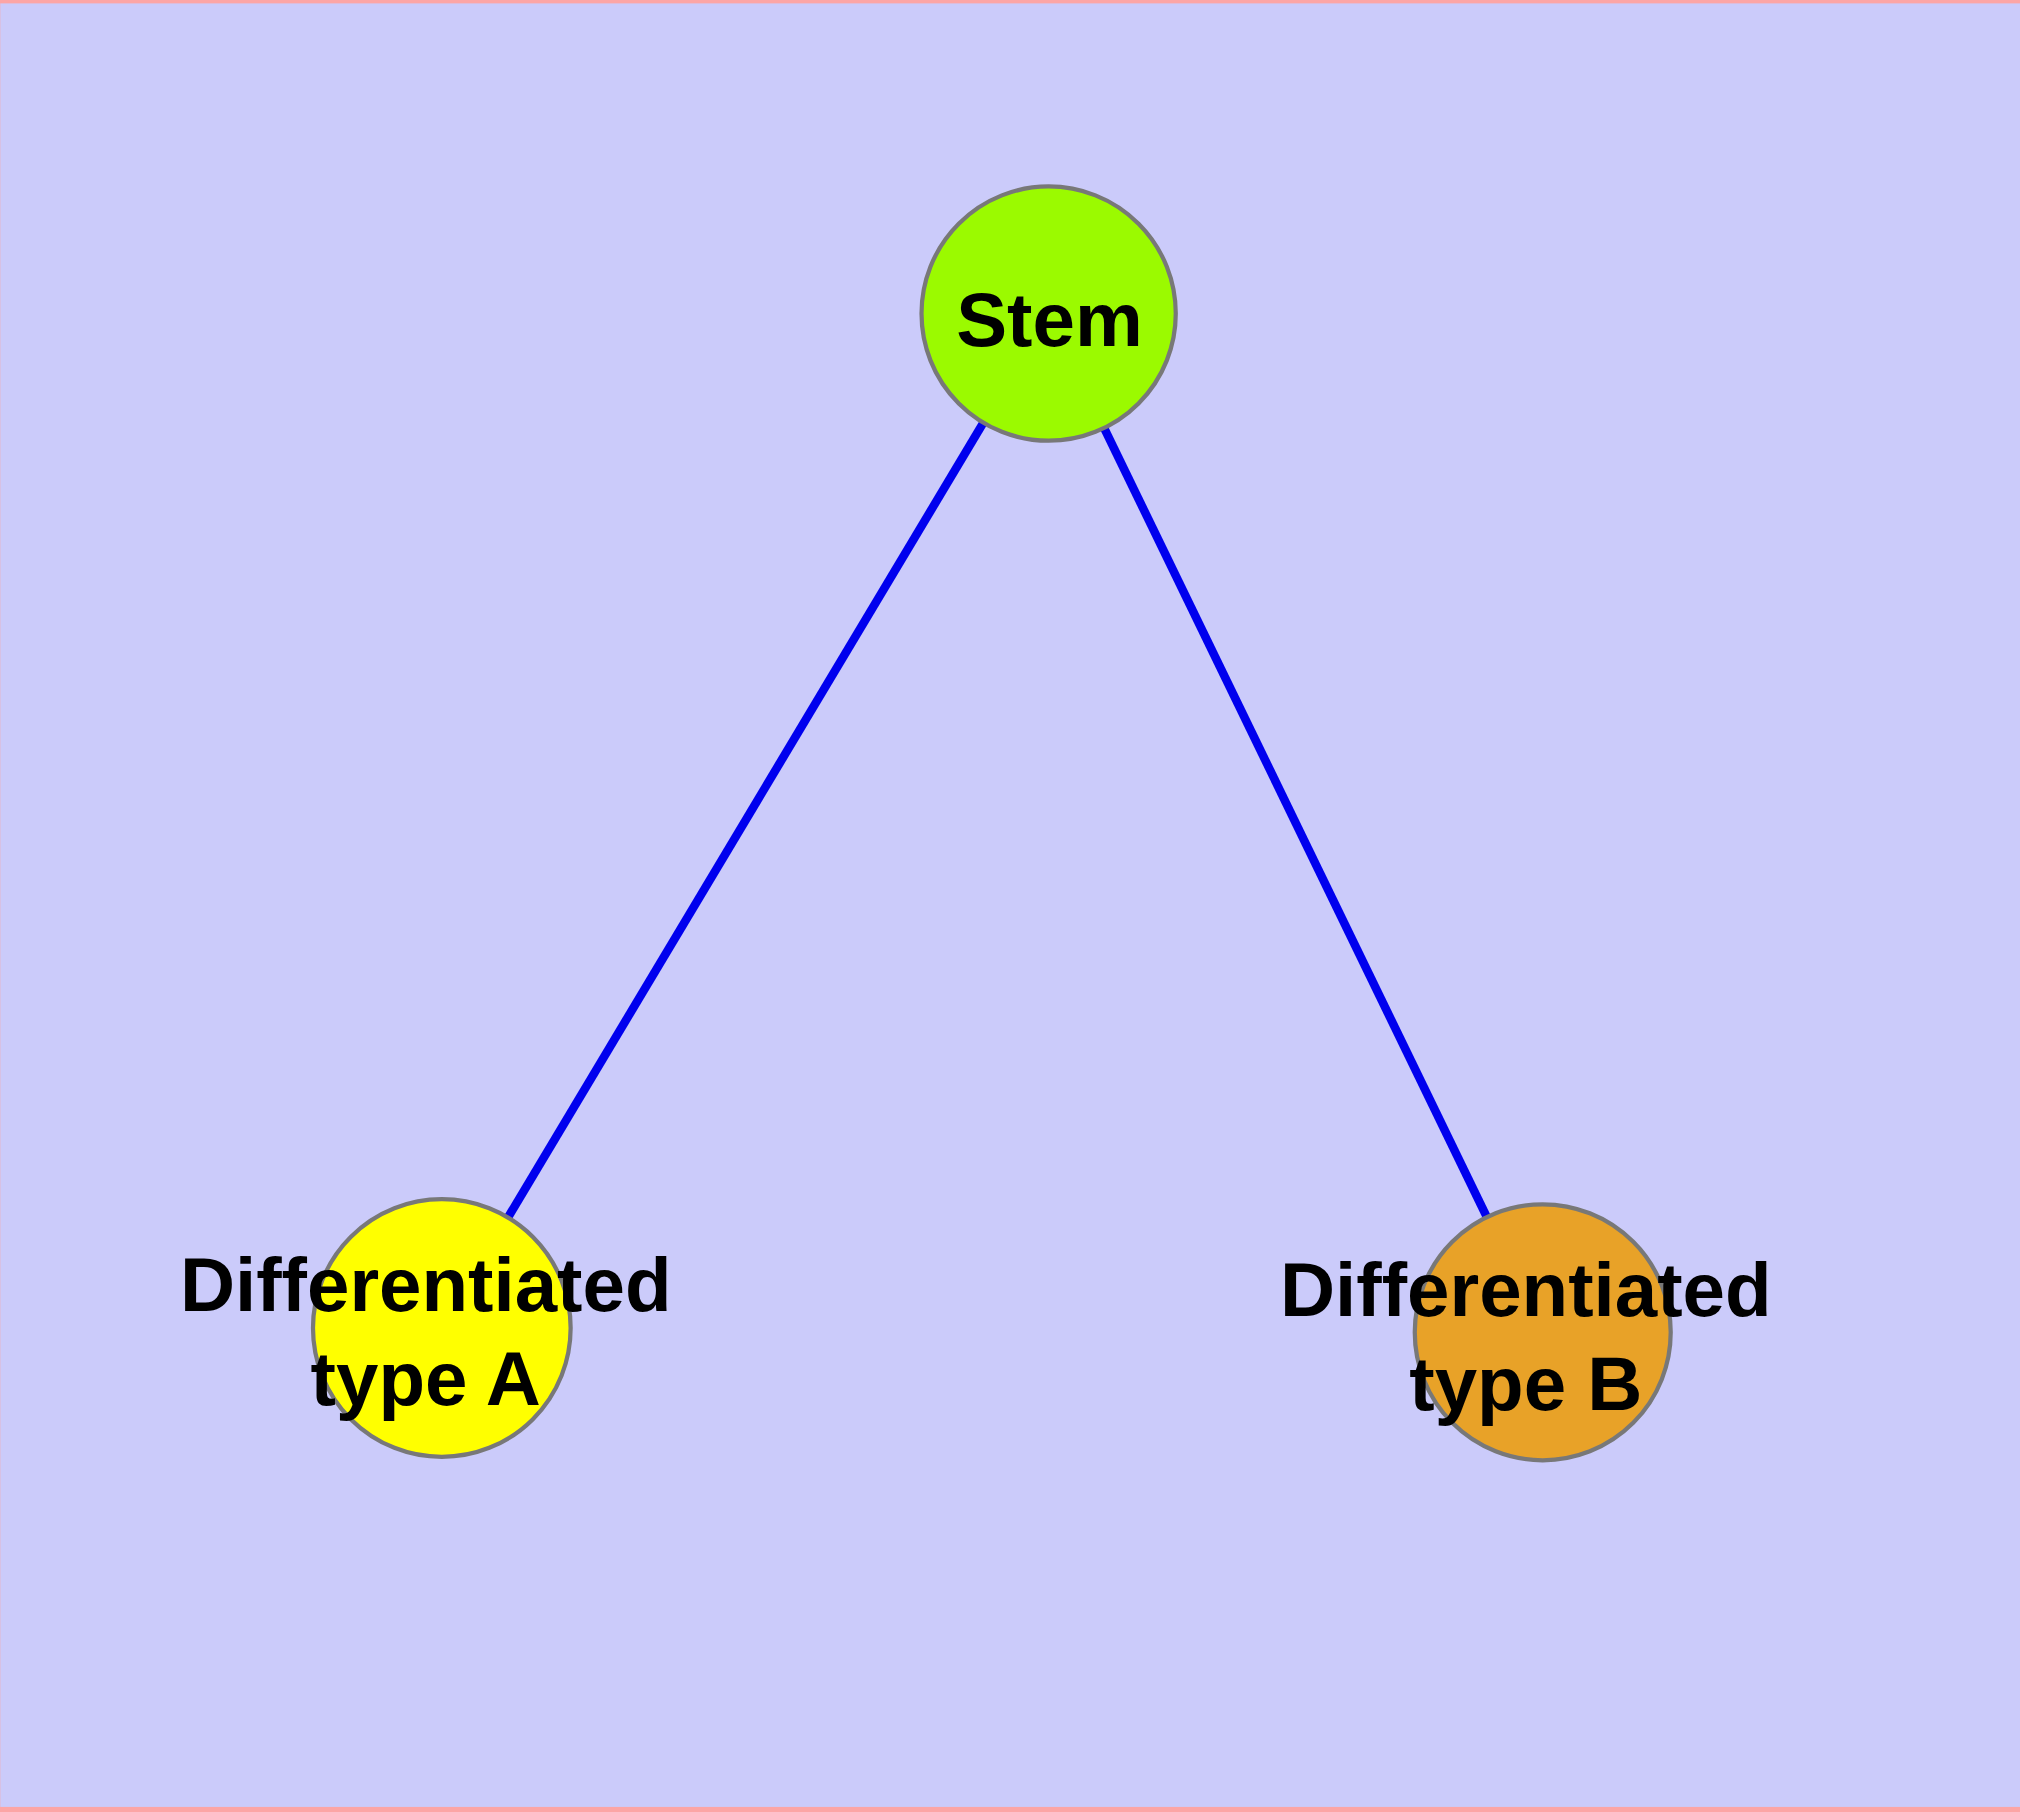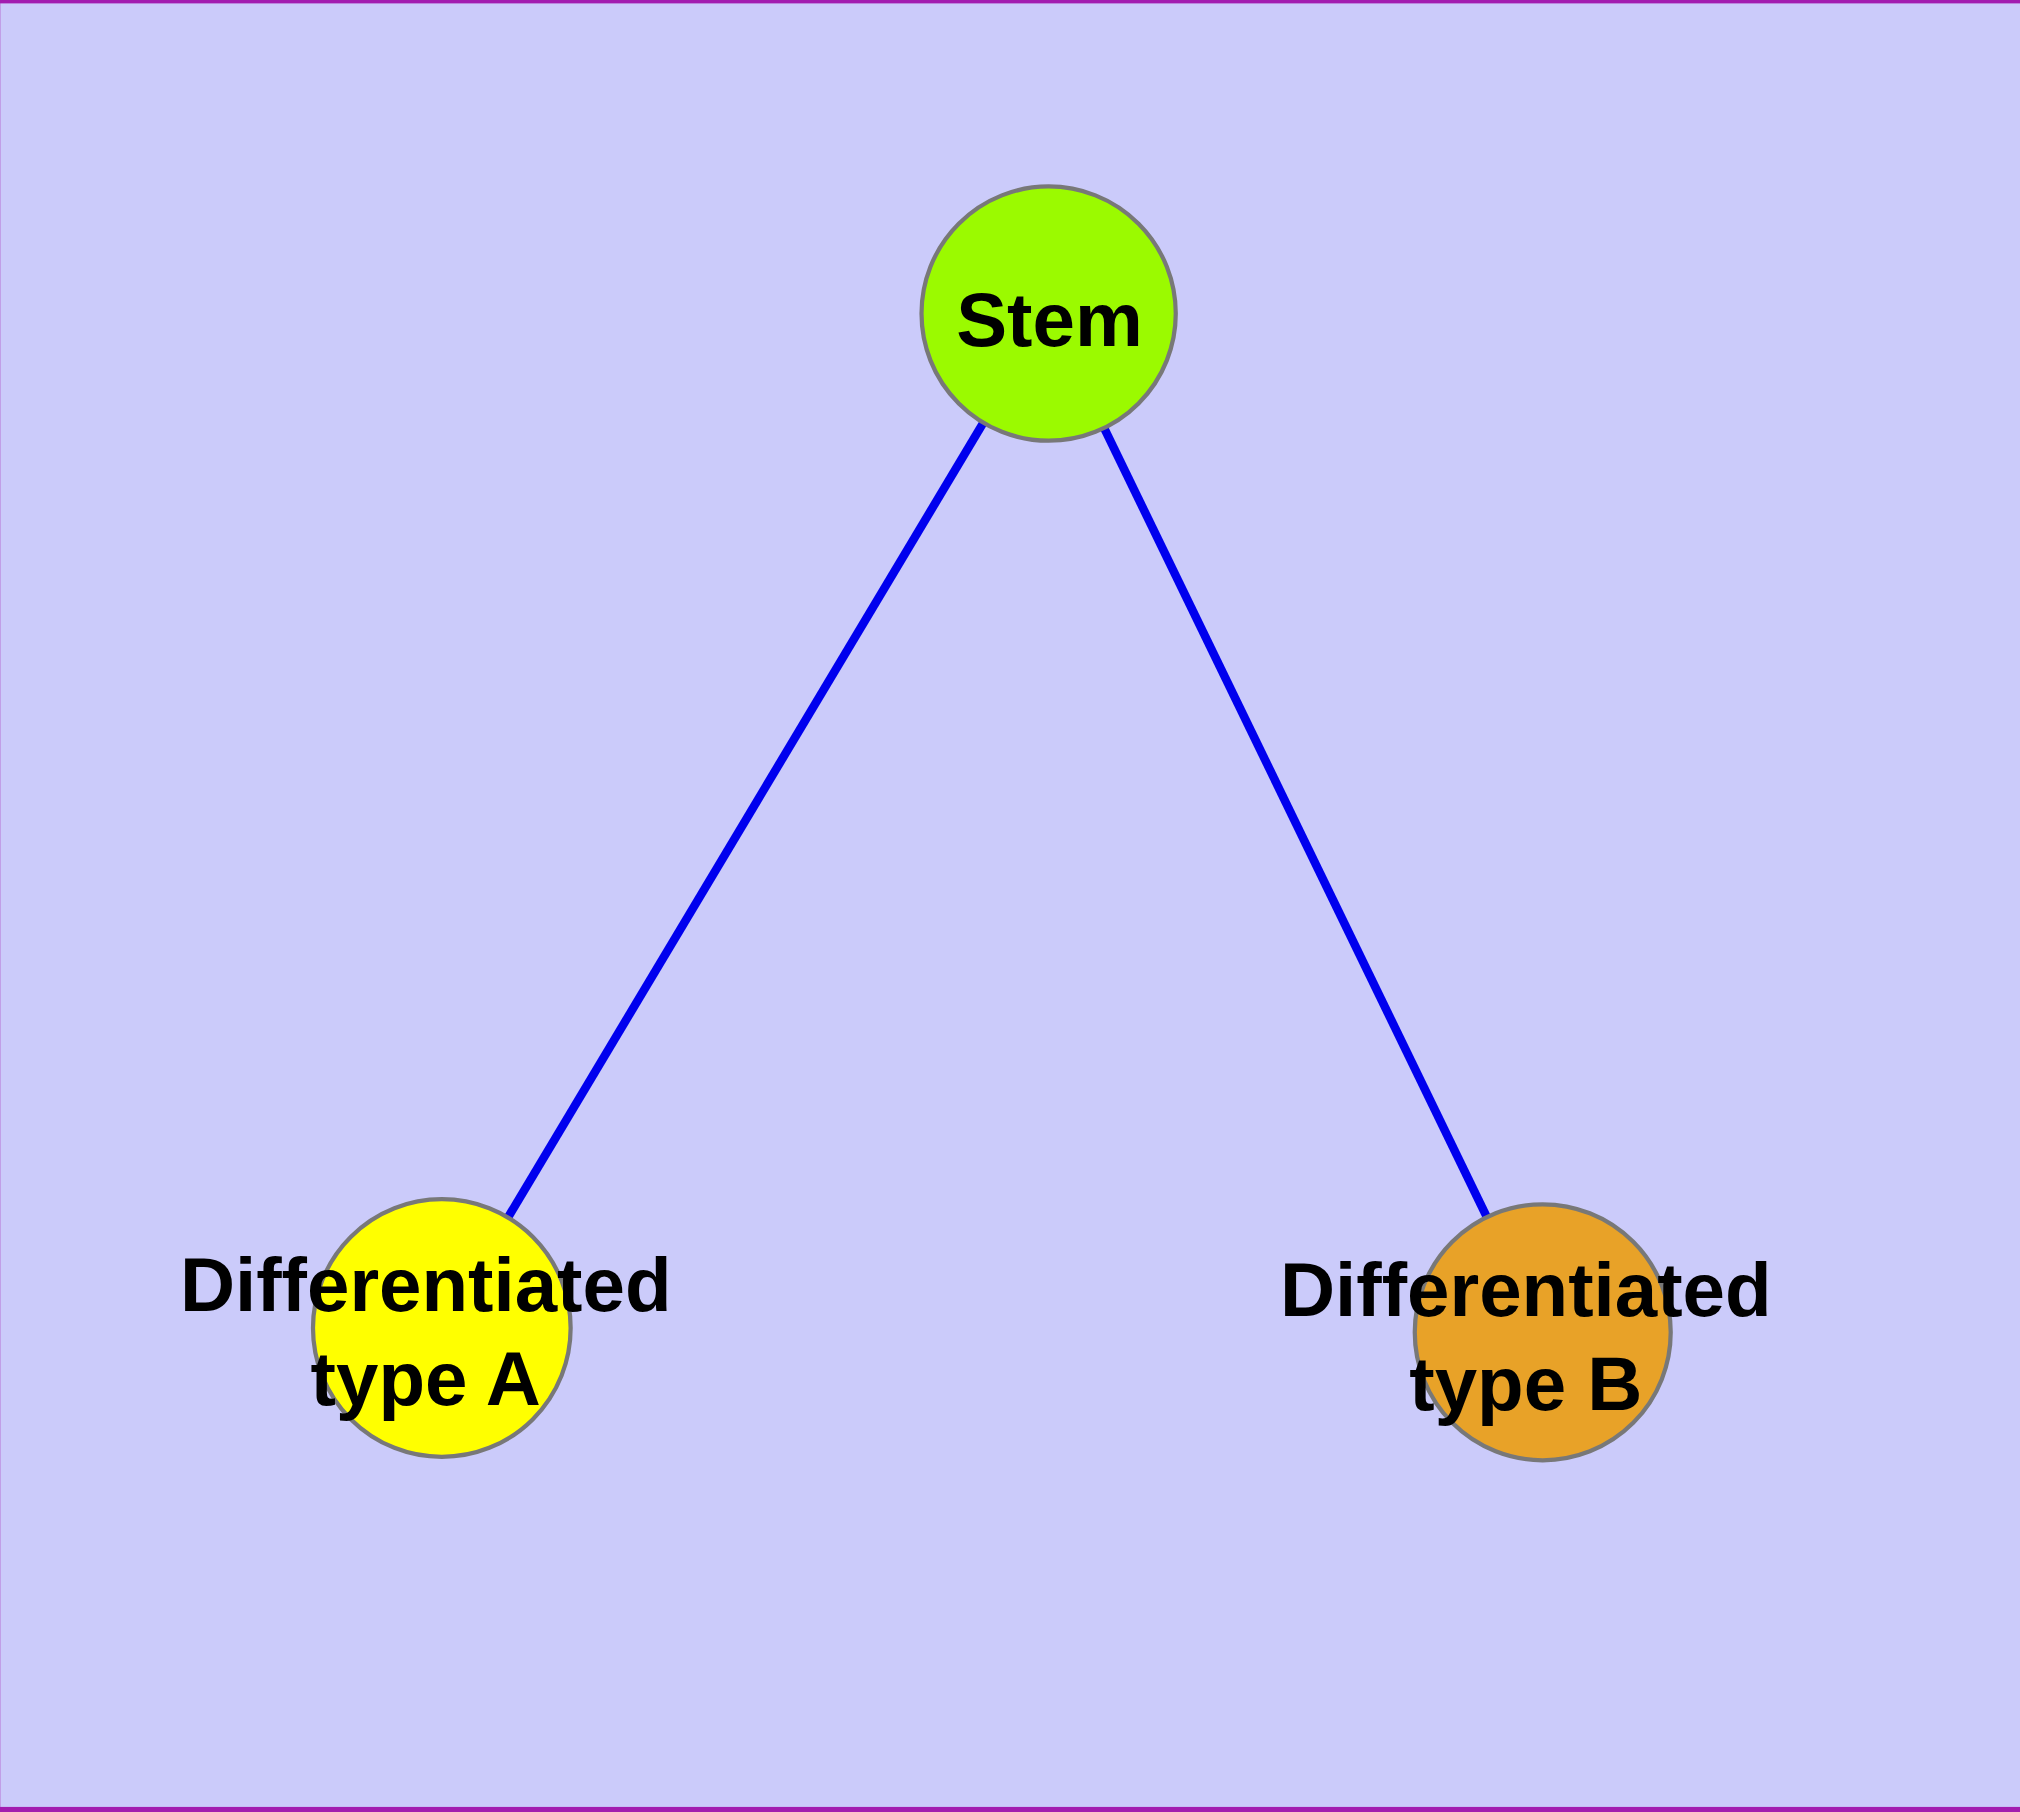--- a/index.html
+++ b/index.html
@@ -4,21 +4,21 @@
 <style>
   html, body {
     margin: 0;
     padding: 0;
     background: #FFFFFF;
   }
   .page {
     position: relative;
     width: 2021px;
     height: 1812px;
-    background: #a21caf;
+    background: #fca5a5;
     overflow: hidden;
   }
   svg.diagram {
     display: block;
   }
   svg.diagram text {
     font-family: "Liberation Sans", sans-serif;
     font-weight: bold;
     fill: #000000;
     text-anchor: middle;

